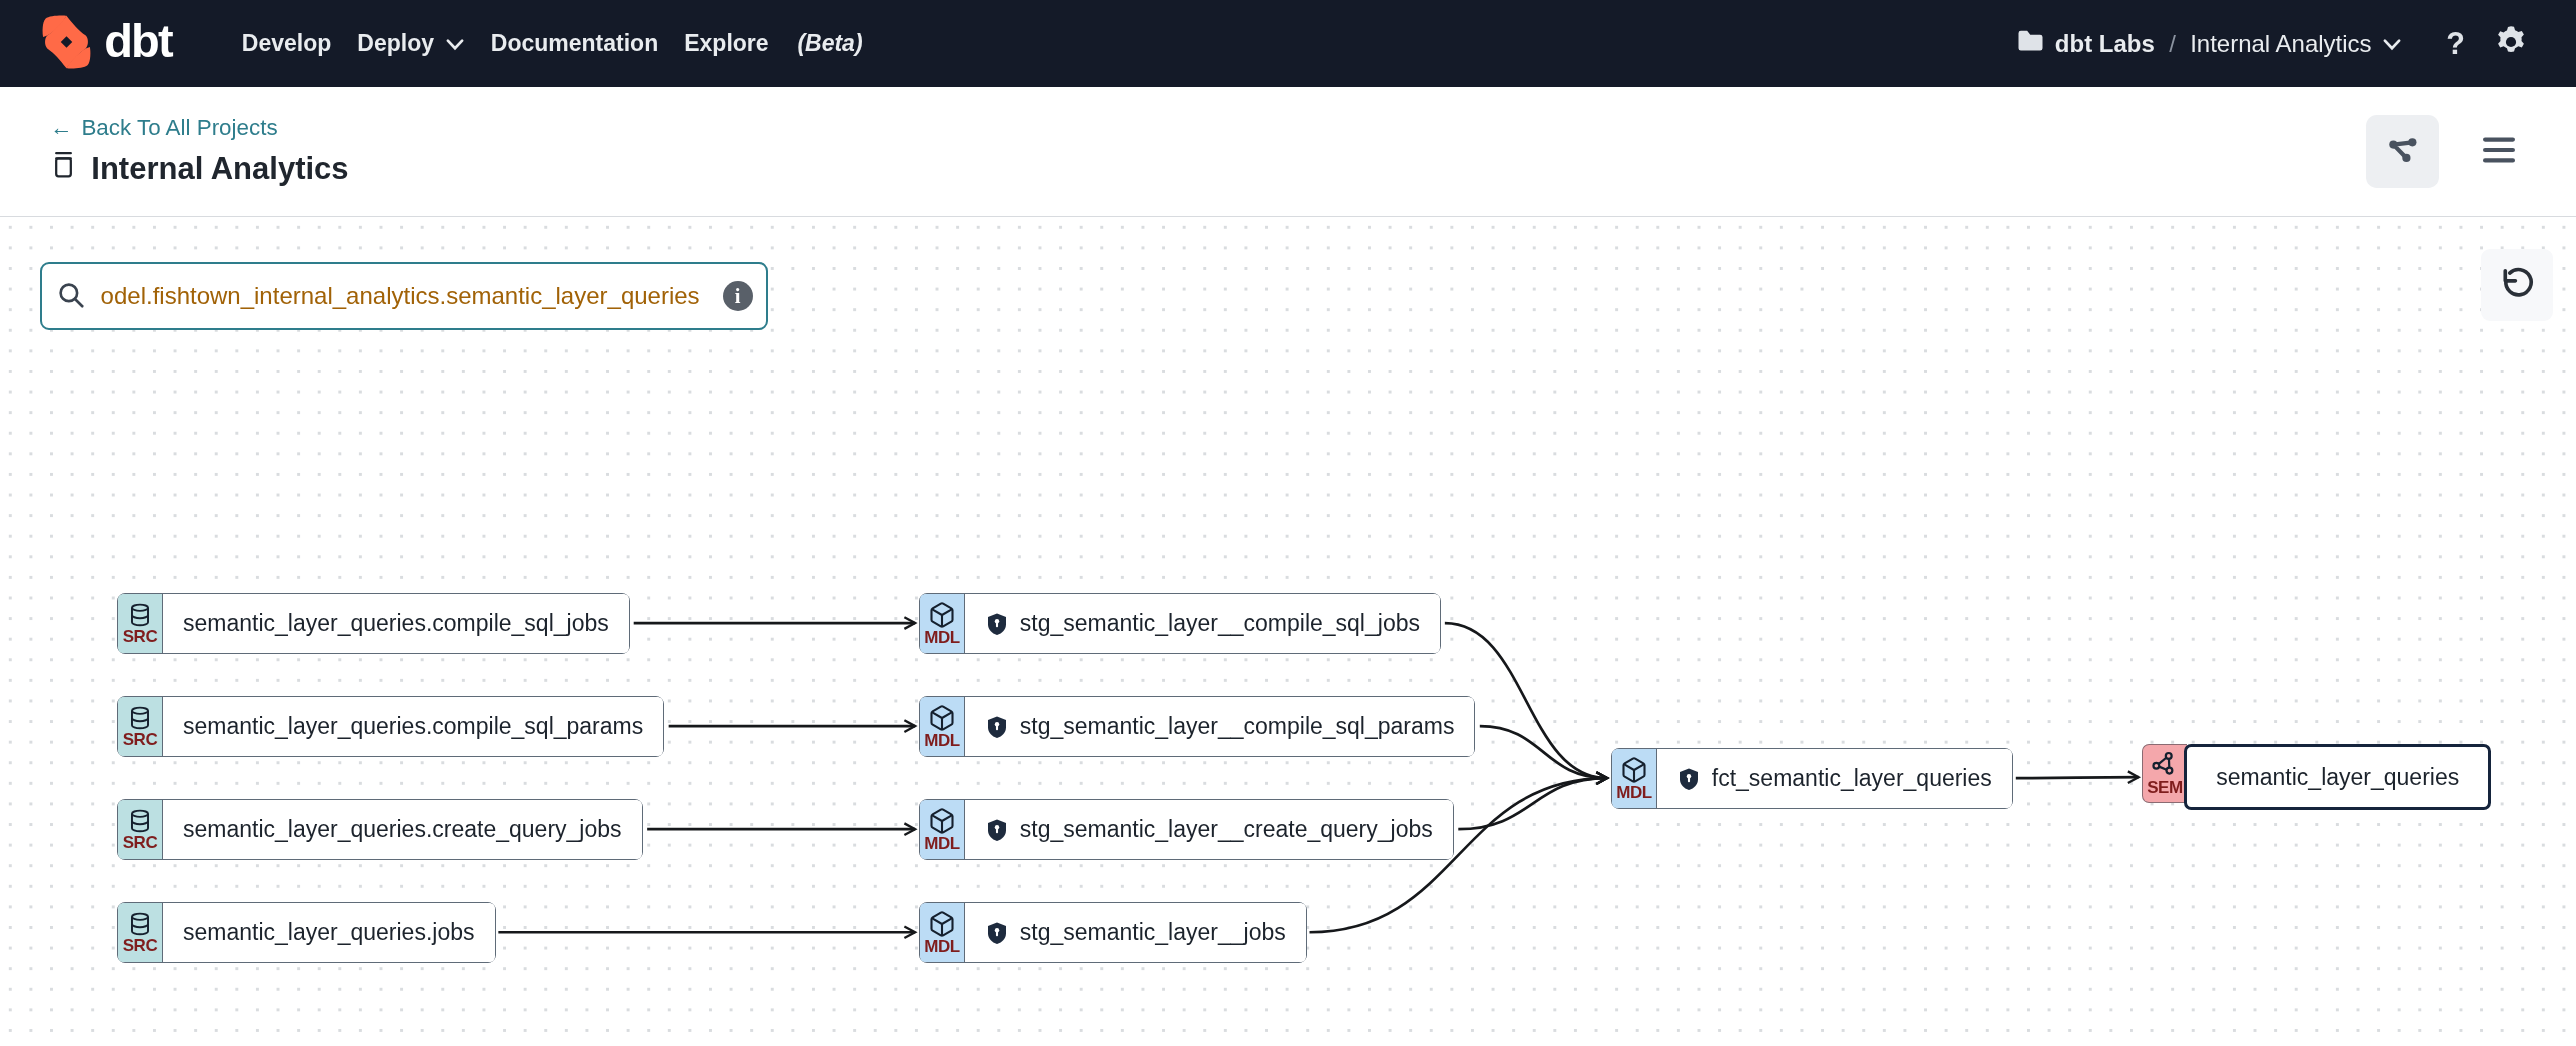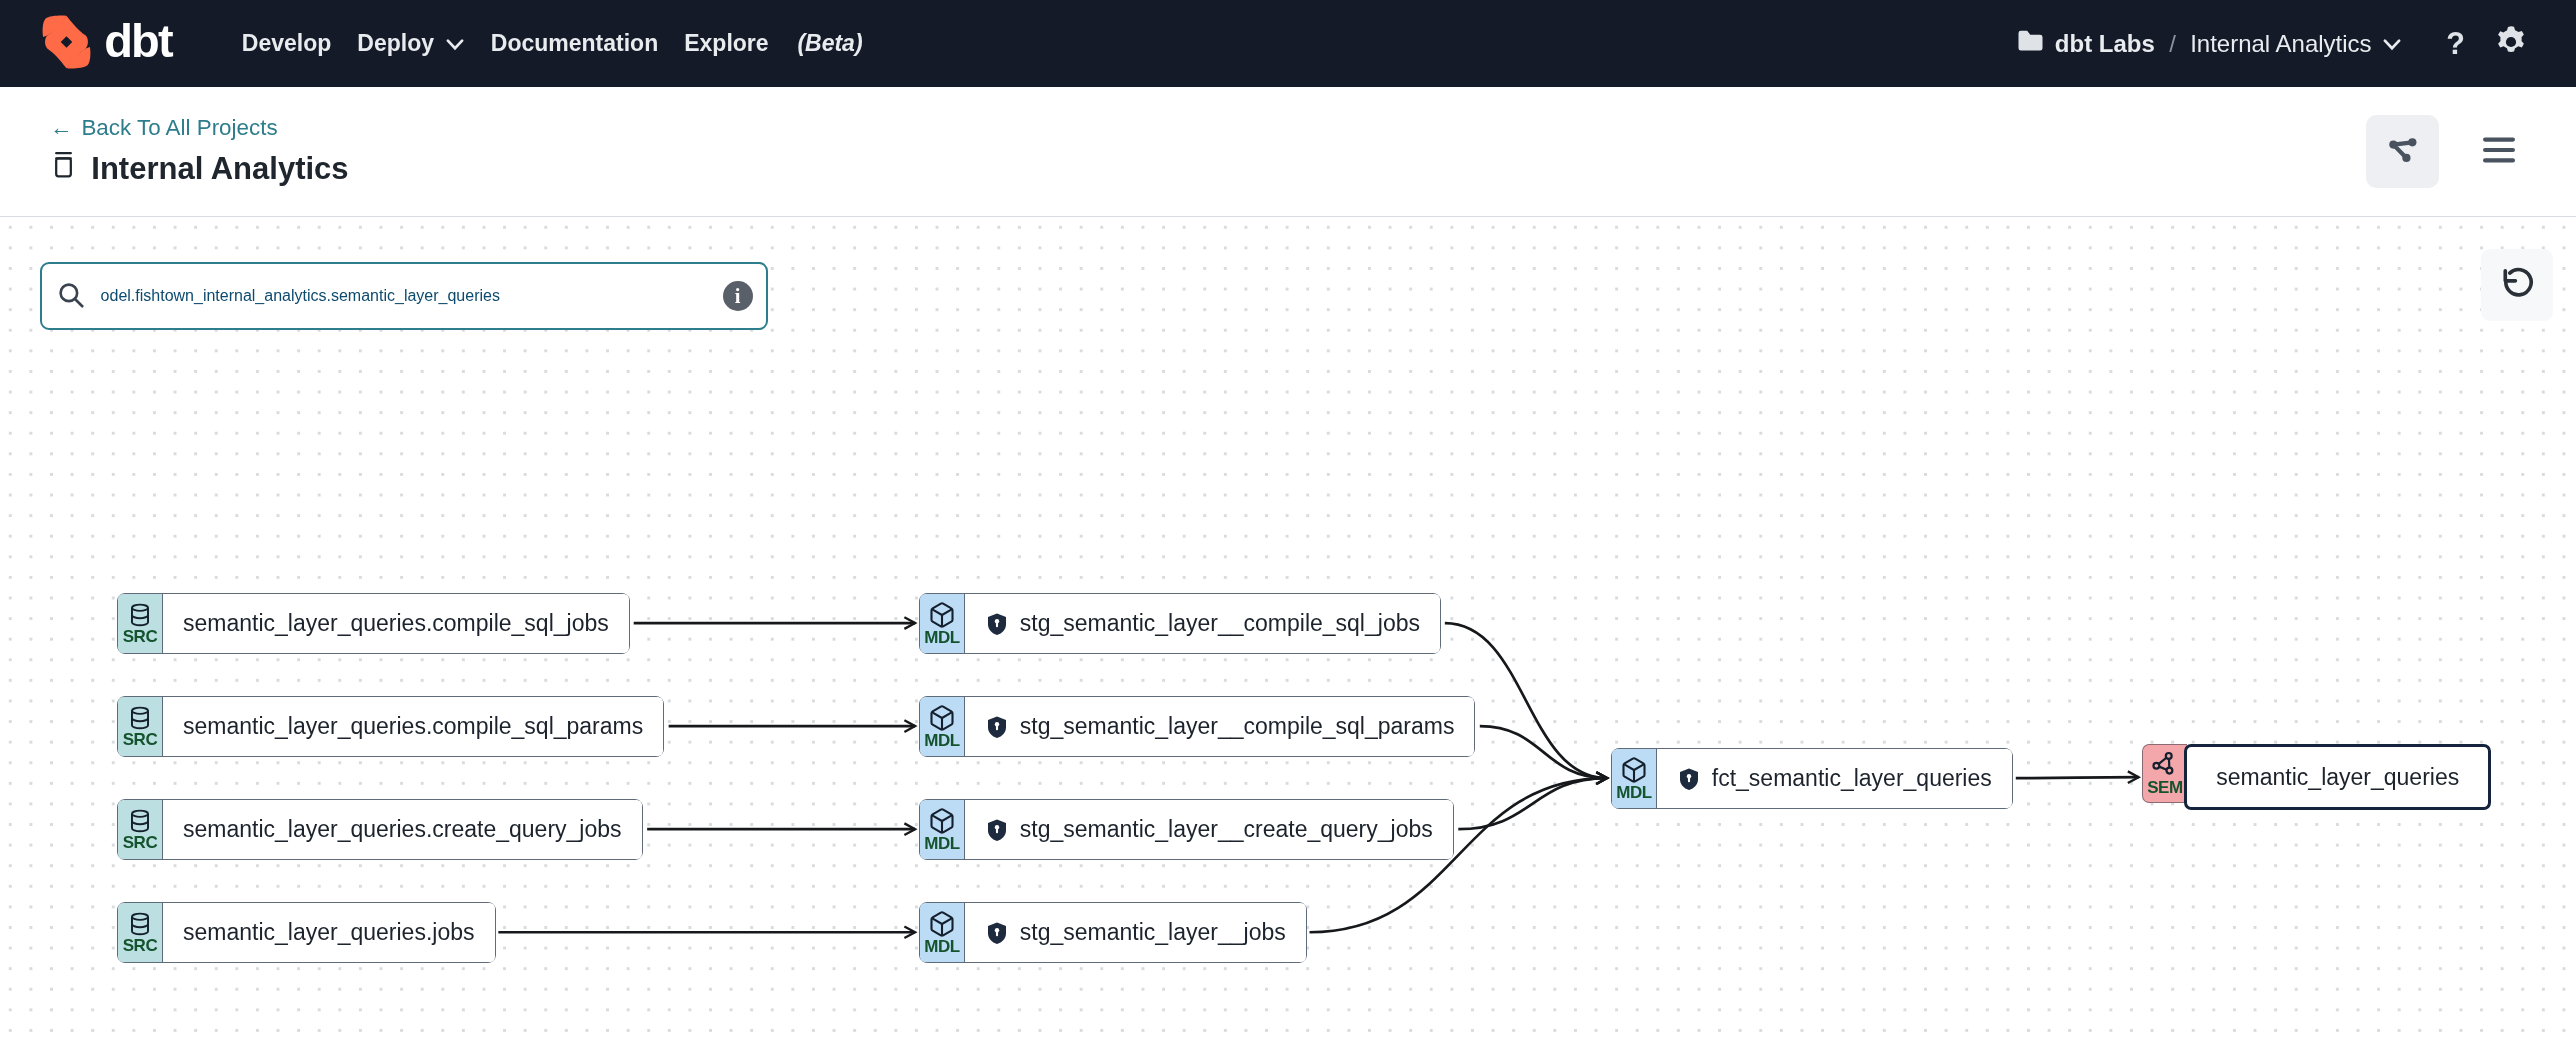--- a/index.html
+++ b/index.html
@@ -35,37 +35,37 @@
     display: flex; align-items: center; justify-content: center; cursor: pointer; }
   .icon-btn.active { background: #edeff2; }
 
   
   .canvas { position: relative; flex: 1 1 auto; background-color: #ffffff;
     background-image: radial-gradient(circle, #d9dcdf 1.5px, transparent 1.5px);
     background-size: 20.6px 20.6px; overflow: hidden; }
   .search-box { position: absolute; left: 40px; top: 45px; width: 728px; height: 68px; background: #ffffff;
     border: 2.7px solid #2e7d8c; border-radius: 9px; display: flex; align-items: center;
     padding: 0 13.4px 0 14.3px; gap: 14.3px; }
-  .search-text { flex: 1; font-size: 16px; color: #0c4a6e; white-space: nowrap; overflow: hidden;
+  .search-text { flex: 1; font-size: 24px; color: #a16207; white-space: nowrap; overflow: hidden;
     text-decoration: underline dotted #e8604a; text-decoration-thickness: 2.7px; text-underline-offset: 7.2px;
     outline: none; }
   .info-badge { width: 30px; height: 30px; border-radius: 50%; background: #596069; color: #ffffff;
     display: flex; align-items: center; justify-content: center; flex: 0 0 30px;
     font-family: "Liberation Serif", serif; font-weight: bold; font-size: 20.6px; cursor: pointer; }
   .reset-btn { position: absolute; right: 23px; top: 32px; width: 72px; height: 72px; border-radius: 9px;
     background: #f7f8fa; border: none; display: flex; align-items: center; justify-content: center; cursor: pointer; }
 
   .edges { position: absolute; left: 0; top: 0; width: 100%; height: 100%; pointer-events: none; }
 
   
   .node { position: absolute; display: flex; align-items: stretch; height: 61px; background: #ffffff;
     border: 1.8px solid #5f6b78; border-radius: 8px; cursor: pointer; }
   .node .badge { width: 45px; flex: 0 0 45px; display: flex; flex-direction: column; align-items: center;
     justify-content: center; gap: 0px; border-right: 1.8px solid #5f6b78; border-radius: 5.4px 0 0 5.4px; }
-  .badge-label { font-size: 17px; font-weight: bold; color: #14532d; letter-spacing: -0.4px; line-height: 1.05; }
+  .badge-label { font-size: 17px; font-weight: bold; color: #7f1d1d; letter-spacing: -0.4px; line-height: 1.05; }
   .node .name { display: flex; align-items: center; gap: 10.8px; padding: 0 20px; font-size: 23px;
     color: #1c232c; white-space: nowrap; background: #ffffff; border-radius: 0 5.4px 5.4px 0; }
   .badge-icon, .shield { display: flex; align-items: center; }
 
   
   .node.selected { border: none; background: transparent; height: 66px; }
   .node.selected .badge { height: 59px; border: 1.8px solid #8a6b72; border-right: none; border-radius: 7.2px 0 0 7.2px; }
   .node.selected .name { height: 66px; border: 3.6px solid #15243c; border-radius: 7.2px; margin-left: -2.7px;
     background: #ffffff; position: relative; z-index: 2; padding: 0 29px; }
 </style>

